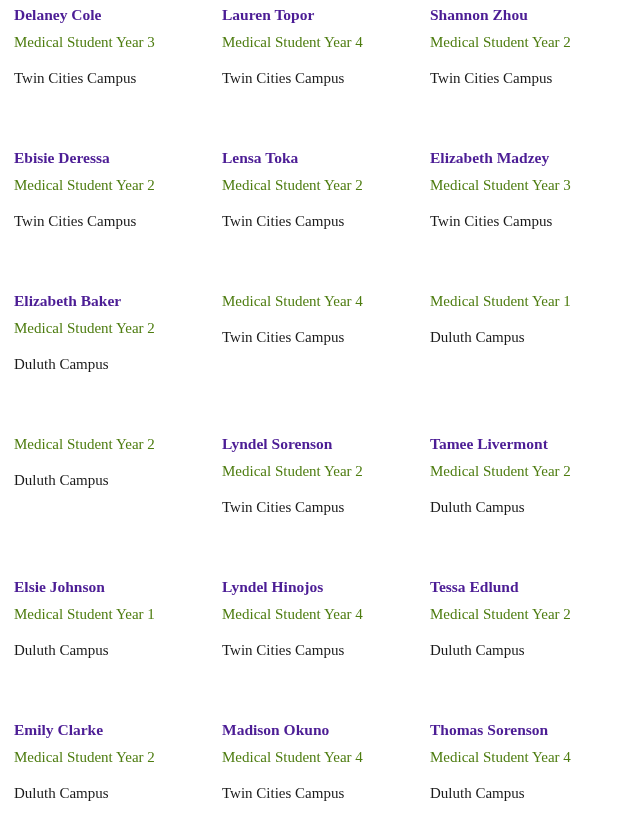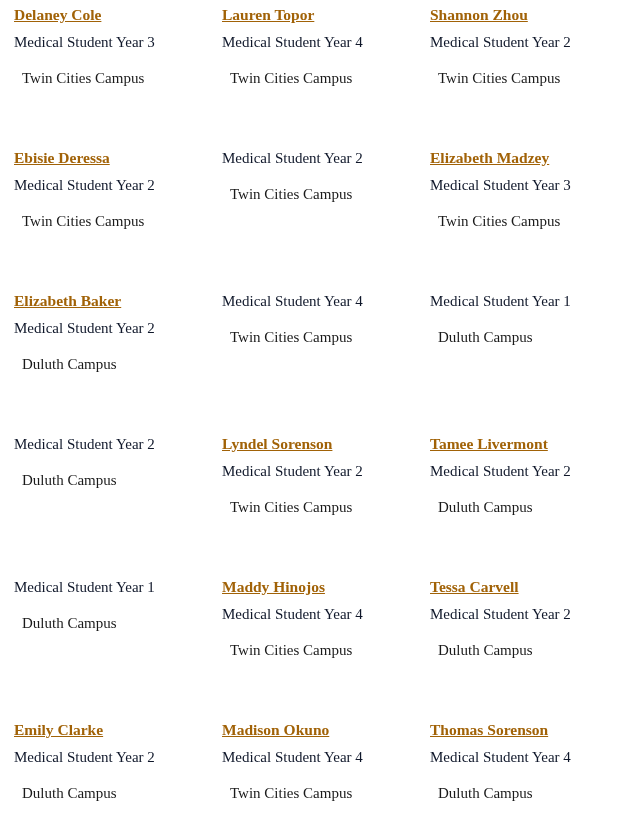--- a/index.html
+++ b/index.html
@@ -32,41 +32,40 @@
   }
   .person {
     height: 143px;
     box-sizing: border-box;
   }
   .person-name {
     font-family: "Liberation Serif", serif;
     font-weight: bold;
     font-size: 15.5px;
     line-height: 18px;
-    color: #a16207;
+    color: #4c1d95;
     margin: 0 0 9px 0;
     white-space: nowrap;
-    text-decoration: underline;
   }
   .person-role {
     font-family: "Liberation Serif", serif;
     font-weight: normal;
     font-size: 15px;
     line-height: 18px;
-    color: #0f172a;
+    color: #4d7c0f;
     margin: 0 0 18px 0;
     white-space: nowrap;
   }
   .person-campus {
     font-family: "Liberation Serif", serif;
     font-weight: normal;
     font-size: 15px;
     line-height: 18px;
     color: #1a1a1a;
-    margin: 8px;
+    margin: 0;
     white-space: nowrap;
   }
 </style>
 </head>
 <body>
 
 <div class="page">
   <div class="grid">
 
     <div class="person">
@@ -87,20 +86,21 @@
       <div class="person-campus">Twin Cities Campus</div>
     </div>
 
     <div class="person">
       <div class="person-name">Ebisie Deressa</div>
       <div class="person-role">Medical Student Year 2</div>
       <div class="person-campus">Twin Cities Campus</div>
     </div>
 
     <div class="person">
+      <div class="person-name">Lensa Toka</div>
       <div class="person-role">Medical Student Year 2</div>
       <div class="person-campus">Twin Cities Campus</div>
     </div>
 
     <div class="person">
       <div class="person-name">Elizabeth Madzey</div>
       <div class="person-role">Medical Student Year 3</div>
       <div class="person-campus">Twin Cities Campus</div>
     </div>
 
@@ -131,32 +131,33 @@
       <div class="person-campus">Twin Cities Campus</div>
     </div>
 
     <div class="person">
       <div class="person-name">Tamee Livermont</div>
       <div class="person-role">Medical Student Year 2</div>
       <div class="person-campus">Duluth Campus</div>
     </div>
 
     <div class="person">
+      <div class="person-name">Elsie Johnson</div>
       <div class="person-role">Medical Student Year 1</div>
       <div class="person-campus">Duluth Campus</div>
     </div>
 
     <div class="person">
-      <div class="person-name">Maddy Hinojos</div>
+      <div class="person-name">Lyndel Hinojos</div>
       <div class="person-role">Medical Student Year 4</div>
       <div class="person-campus">Twin Cities Campus</div>
     </div>
 
     <div class="person">
-      <div class="person-name">Tessa Carvell</div>
+      <div class="person-name">Tessa Edlund</div>
       <div class="person-role">Medical Student Year 2</div>
       <div class="person-campus">Duluth Campus</div>
     </div>
 
     <div class="person">
       <div class="person-name">Emily Clarke</div>
       <div class="person-role">Medical Student Year 2</div>
       <div class="person-campus">Duluth Campus</div>
     </div>
 

